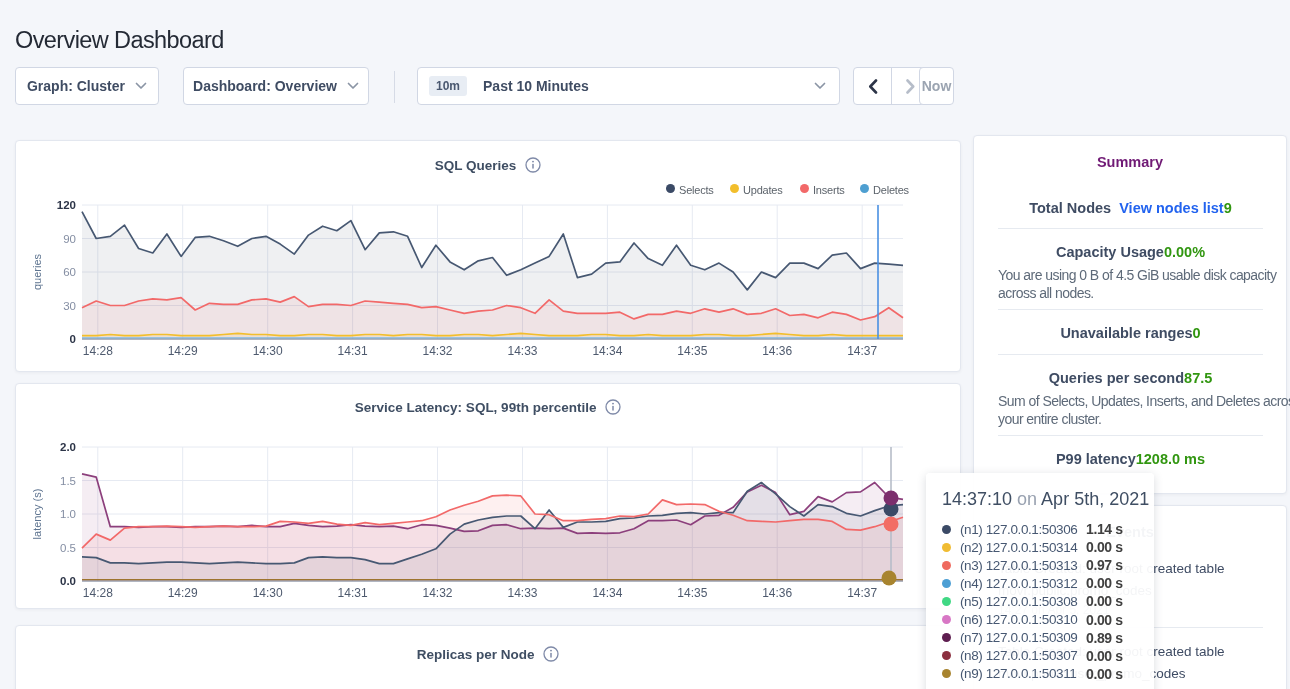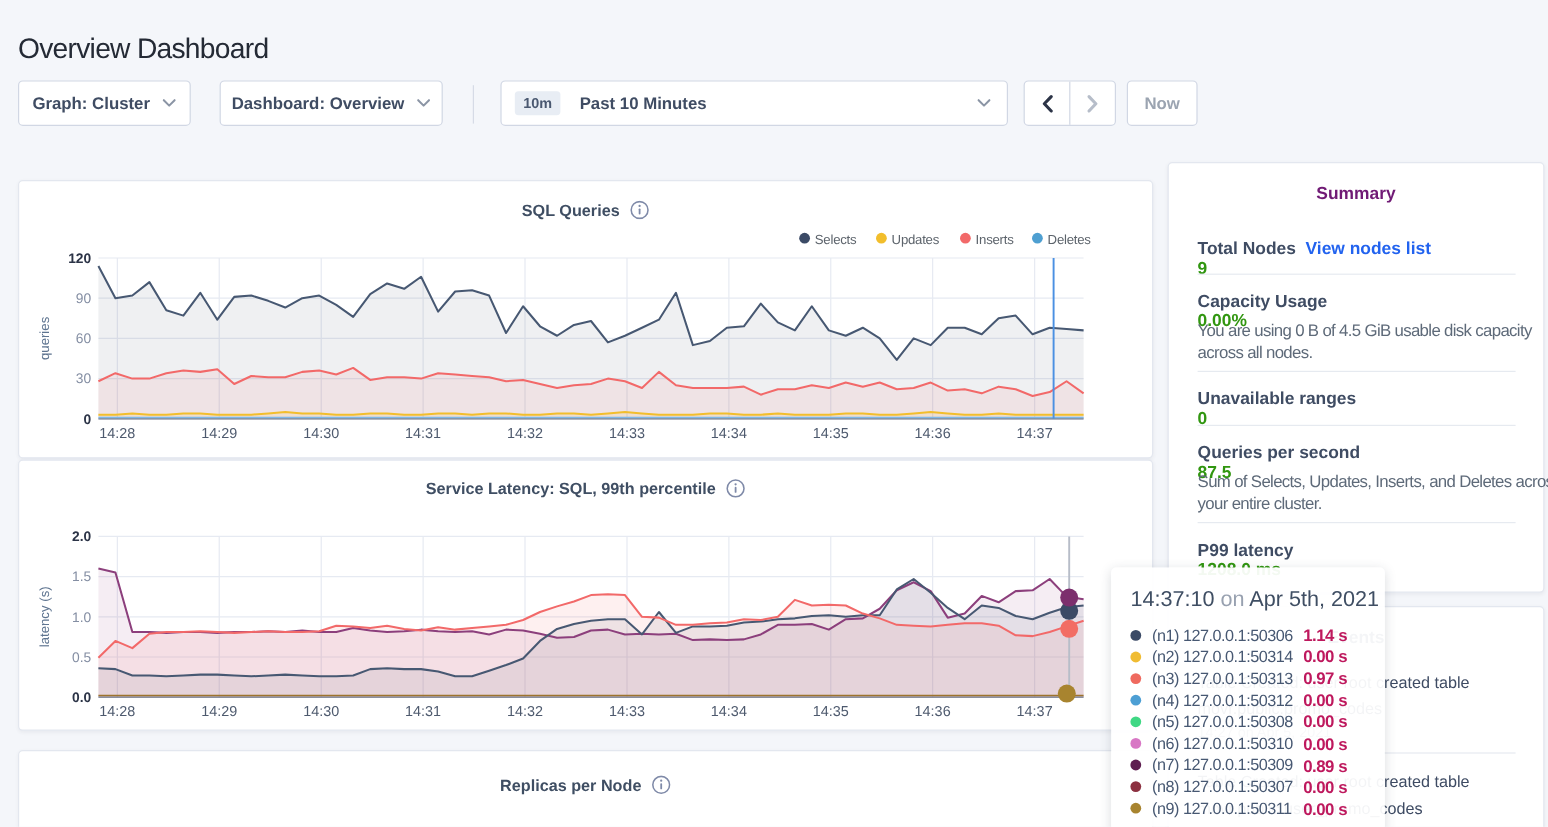--- a/index.html
+++ b/index.html
@@ -18,35 +18,35 @@
 .legend { position:absolute; left:0; top:43px; width:100%; height:14px; font-size:11px; letter-spacing:-0.2px; color:#5c636b; }
 .li { position:absolute; top:0; display:flex; align-items:flex-start; }
 .ld { display:inline-block; width:9px; height:9px; border-radius:50%; margin-right:4px; flex:none; }
 .ctitle { position:absolute; width:100%; text-align:center; font-size:13.5px; font-weight:bold; color:#3f4e63; }
 .ctitle .info { vertical-align:-3px; margin-left:5px; }
 .yl { font:11.5px "Liberation Sans"; fill:#848ea3; }
 .yl.b { font-weight:bold; fill:#2c3447; }
 .xl { font:12px "Liberation Sans"; fill:#4e5a6e; }
 .axname { font:11px "Liberation Sans"; fill:#5e7490; }
 .sumrow { position:absolute; left:24px; right:23px; display:flex; justify-content:center;
-  font-size:14.5px; font-weight:bold; color:#3f4c63;flex-direction:column; }
+  font-size:14.5px; font-weight:bold; color:#3f4c63; }
 .green { color:#319610; }
 .slink { color:#2263ef; }
 .sdesc { position:absolute; left:24px; font-size:14px; letter-spacing:-0.55px; color:#5e6a79; line-height:18px; white-space:nowrap; }
 .sdiv { position:absolute; left:24px; right:23px; height:1px; background:#e6eaf0; }
 .ev { position:absolute; left:24px; right:6px; font-size:13.5px; color:#3e4b63; line-height:22px; white-space:nowrap; }
 .evtime { font-size:12px; color:#8b95a5; }
 #tooltip { position:absolute; left:926px; top:473px; width:228px; height:230px; background:rgba(255,255,255,0.94);
   border-radius:4px; box-shadow:0 2px 10px rgba(50,60,80,0.18); z-index:10; padding:16px 0 0 16px; }
 .thead { font-size:18px; color:#3f4e63; margin-bottom:10px; }
 .thead .on { color:#98a1b0; }
 .trow { display:flex; align-items:center; height:18.1px; font-size:13.5px; letter-spacing:-0.4px; color:#475872; white-space:nowrap; }
 .tdot { width:9px; height:9px; border-radius:50%; margin-right:9px; flex:none; }
 .tname { width:126px; flex:none; }
-.tval { font-weight:bold; color:#be185d; font-size:14px; }
+.tval { font-weight:bold; color:#404040; font-size:14px; }
 </style></head><body>
 <div id="page">
 <h1>Overview Dashboard</h1>
 
 <div class="btn" style="left:183px;width:186px">Dashboard: Overview<span class="chev">
         <svg width="12" height="8" viewBox="0 0 12 8">
           <path d="M1.5 1.5 L6 6 L10.5 1.5" fill="none" stroke="#8b95a5" stroke-width="1.7" stroke-linecap="round" stroke-linejoin="round"></path>
         </svg>
       </span></div>
 <div class="btn" style="left:15px;width:144px">Graph: Cluster<span class="chev">
@@ -67,23 +67,23 @@
         <svg width="10" height="15" viewBox="0 0 9 15">
           <path d="M7.5 1.5 L1.8 7.5 L7.5 13.5" fill="none" stroke="#2c3447" stroke-width="2.6" stroke-linecap="round" stroke-linejoin="round"></path>
         </svg>
       </span>
   <span style="width:37px;height:36px;display:flex;align-items:center;justify-content:center">
         <svg width="9" height="15" viewBox="0 0 9 15">
           <path d="M1.5 1.5 L7.2 7.5 L1.5 13.5" fill="none" stroke="#b6bdc9" stroke-width="2.6" stroke-linecap="round" stroke-linejoin="round"></path>
         </svg>
       </span>
     </div>
-<div class="btn" style="left:939px;width:59px;color:#9ba4b1">Now</div>
-
-<div class="card" style="left:15px;top:150px;width:946px;height:232px">
+<div class="btn" style="left:919px;width:35px;color:#9ba4b1">Now</div>
+
+<div class="card" style="left:15px;top:140px;width:946px;height:232px">
   <div class="ctitle" style="top:16px">SQL Queries <span class="info"><svg width="16" height="16" viewBox="0 0 16 16">
             <circle cx="8" cy="8" r="7" fill="none" stroke="#7f8aa8" stroke-width="1.3"></circle>
             <rect x="7.25" y="6.7" width="1.5" height="5" rx="0.7" fill="#7f8aa8"></rect>
             <circle cx="8" cy="4.6" r="0.95" fill="#7f8aa8"></circle>
           </svg></span></div>
   <div class="legend">
 <span class="li" style="left:650px"><span class="ld" style="background:#3b4a66"></span>Selects</span>
 <span class="li" style="left:714px"><span class="ld" style="background:#f2be2c"></span>Updates</span>
 <span class="li" style="left:784px"><span class="ld" style="background:#f26969"></span>Inserts</span>
 <span class="li" style="left:844px"><span class="ld" style="background:#4e9fd1"></span>Deletes</span>

